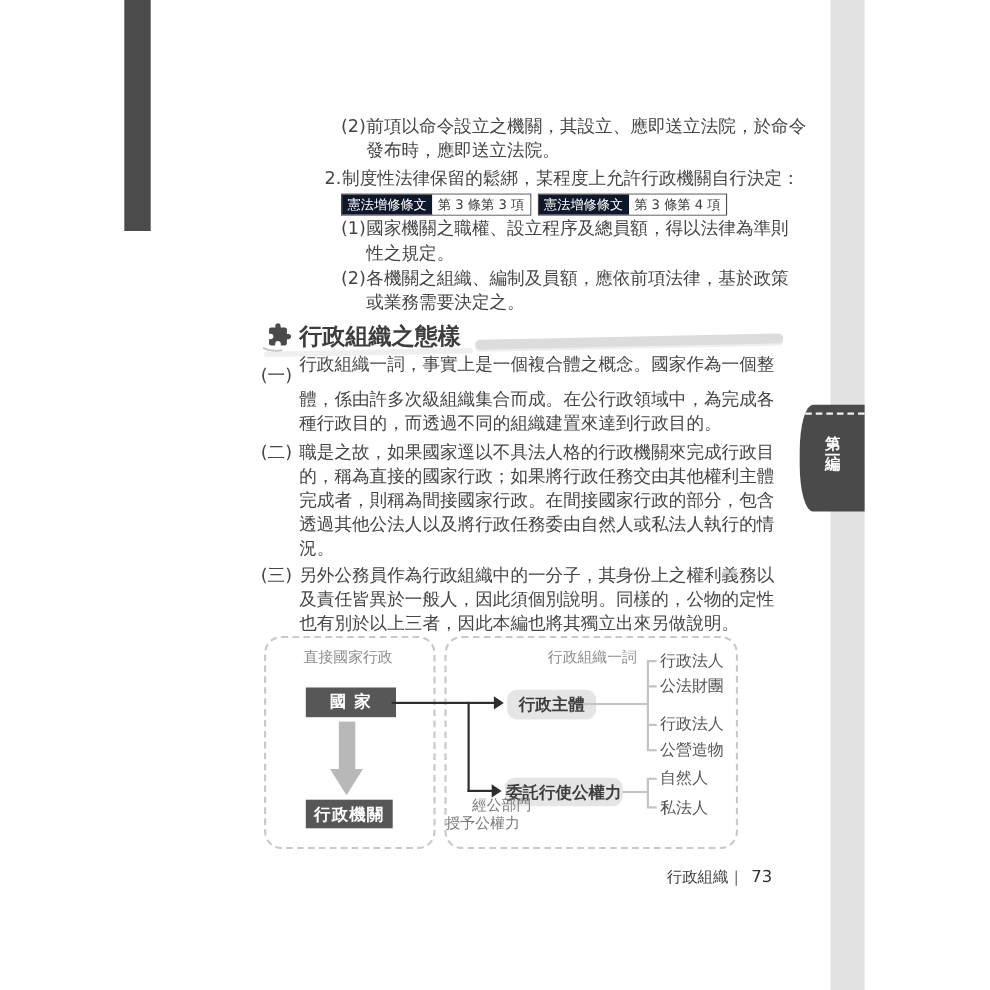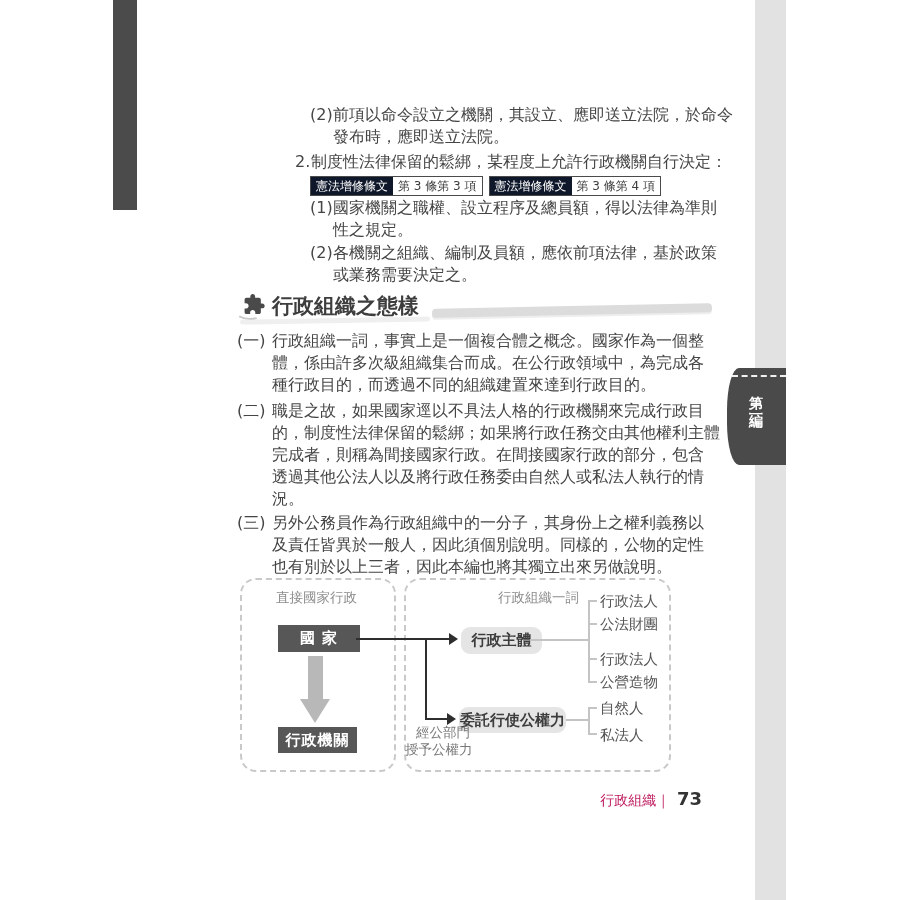--- a/index.html
+++ b/index.html
@@ -38,22 +38,22 @@
   .thick-head{width:0;height:0;border-left:15px solid transparent;border-right:15px solid transparent;
               border-top:24px solid #b8b8b8;}
   .conn{background:#2e2e2e;}
   .arrow-right{width:0;height:0;border-top:6px solid transparent;border-bottom:6px solid transparent;
                border-left:9px solid #2e2e2e;}
   .brk{background:#c4c4c4;}
   .leaf{font-size:14.5px;color:#555555;line-height:18px;white-space:nowrap;}
   .note{font-size:13.5px;color:#787878;line-height:17px;white-space:nowrap;}
   
   .footer{left:550px;top:788px;width:152px;display:flex;justify-content:flex-end;align-items:baseline;gap:7px;}
-  .footer .sec{font-size:14px;color:#be185d;white-space:nowrap;}
-  .footer .num{font-size:18px;font-weight:bold;color:#333333;}
+  .footer .sec{font-size:14px;color:#404040;white-space:nowrap;}
+  .footer .num{font-size:15px;font-weight:normal;color:#333333;}
 </style>
 </head>
 <body>
 
 <div class="abs left-bar"></div>
 <div class="abs right-strip"></div>
 <div class="abs side-tab">
   <div class="dash"></div>
   <div class="vtext">第二編</div>
 </div>
@@ -86,27 +86,27 @@
 
 <div class="abs brush1"></div>
 <div class="abs brush2"></div>
 <svg class="abs" style="left:238px;top:293px" width="28" height="28" viewBox="0 0 24 24">
   <path fill="#4a4a4a" d="M20.5 11H19V7c0-1.1-.9-2-2-2h-4V3.5C13 2.12 11.88 1 10.5 1S8 2.12 8 3.5V5H4c-1.1 0-1.99.9-1.99 2v3.8H3.5c1.49 0 2.7 1.21 2.7 2.7s-1.21 2.7-2.7 2.7H2V20c0 1.1.9 2 2 2h3.8v-1.5c0-1.49 1.21-2.7 2.7-2.7 1.49 0 2.7 1.21 2.7 2.7V22H17c1.1 0 2-.9 2-2v-4h1.5c1.38 0 2.5-1.12 2.5-2.5S21.88 11 20.5 11z" transform="translate(4,0) scale(0.82)"></path>
   <path stroke="#c9c9c9" stroke-width="1.6" fill="none" d="M1 20 q7 3.5 15 1.5"></path>
 </svg>
 <div class="abs sec-title" style="left:272px;top:292px">行政組織之態樣</div>
 
 <div class="abs marker" style="left:237px;top:330px">(一)</div>
-<div class="abs bodyline" style="left:272px;top:330px">行政組織一詞，事實上是一個複合體之概念。國家作為一個整</div>
+<div class="abs bodyline" style="left:272px;top:320px">行政組織一詞，事實上是一個複合體之概念。國家作為一個整</div>
 <div class="abs bodyline" style="left:272px;top:352px">體，係由許多次級組織集合而成。在公行政領域中，為完成各</div>
 <div class="abs bodyline" style="left:272px;top:374px">種行政目的，而透過不同的組織建置來達到行政目的。</div>
 
 <div class="abs marker" style="left:237px;top:400px">(二)</div>
 <div class="abs bodyline" style="left:272px;top:400px">職是之故，如果國家逕以不具法人格的行政機關來完成行政目</div>
-<div class="abs bodyline" style="left:272px;top:422px">的，制度性法律保留的鬆綁；如果將行政任務交由其他權利主體</div>
+<div class="abs bodyline" style="left:272px;top:422px">的，稱為直接的國家行政；如果將行政任務交由其他權利主體</div>
 <div class="abs bodyline" style="left:272px;top:444px">完成者，則稱為間接國家行政。在間接國家行政的部分，包含</div>
 <div class="abs bodyline" style="left:272px;top:466px">透過其他公法人以及將行政任務委由自然人或私法人執行的情</div>
 <div class="abs bodyline" style="left:272px;top:488px">況。</div>
 
 <div class="abs marker" style="left:237px;top:512px">(三)</div>
 <div class="abs bodyline" style="left:272px;top:512px">另外公務員作為行政組織中的一分子，其身份上之權利義務以</div>
 <div class="abs bodyline" style="left:272px;top:534px">及責任皆異於一般人，因此須個別說明。同樣的，公物的定性</div>
 <div class="abs bodyline" style="left:272px;top:556px">也有別於以上三者，因此本編也將其獨立出來另做說明。</div>
 
 <div class="abs dash-box" style="left:240px;top:578px;width:152px;height:190px"></div>
@@ -139,19 +139,19 @@
 <div class="abs leaf" style="left:600px;top:650px">行政法人</div>
 <div class="abs leaf" style="left:600px;top:673px">公營造物</div>
 
 <div class="abs brk" style="left:566px;top:719px;width:22px;height:2px"></div>
 <div class="abs brk" style="left:588px;top:707px;width:2px;height:28px"></div>
 <div class="abs brk" style="left:590px;top:707px;width:7px;height:2px"></div>
 <div class="abs brk" style="left:590px;top:733px;width:7px;height:2px"></div>
 <div class="abs leaf" style="left:600px;top:699px">自然人</div>
 <div class="abs leaf" style="left:600px;top:726px">私法人</div>
 
-<div class="abs note" style="left:416px;top:724px">經公部門</div>
+<div class="abs note" style="left:429px;top:724px">經公部門</div>
 <div class="abs note" style="left:405px;top:741px">授予公權力</div>
 
 <div class="abs footer">
   <span class="sec">行政組織｜</span>
   <span class="num">73</span>
 </div>
 
 </body></html>

